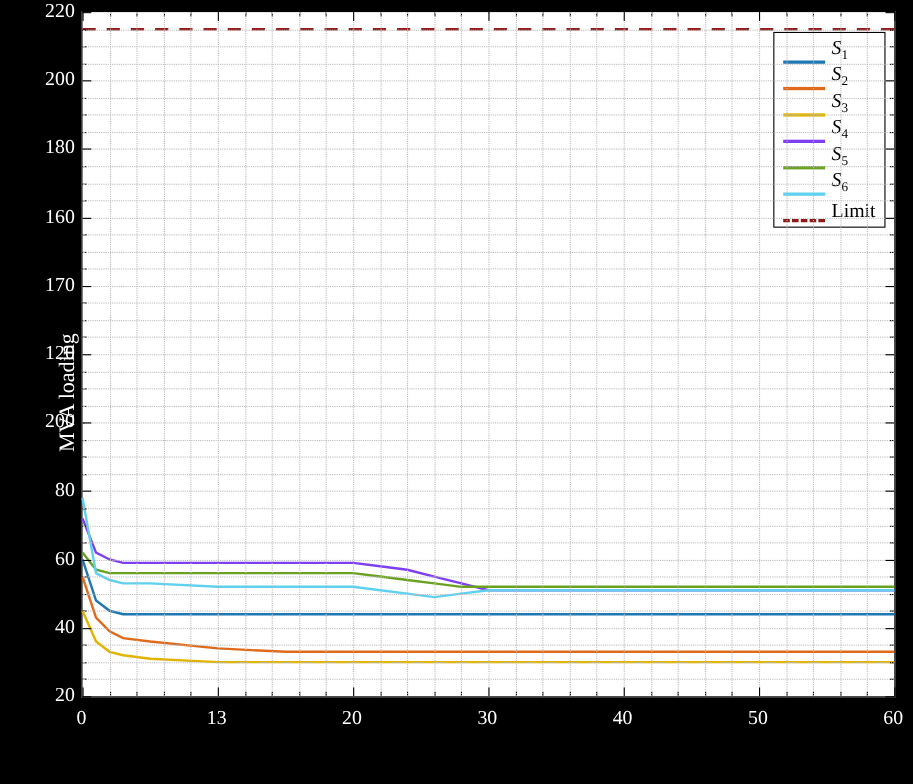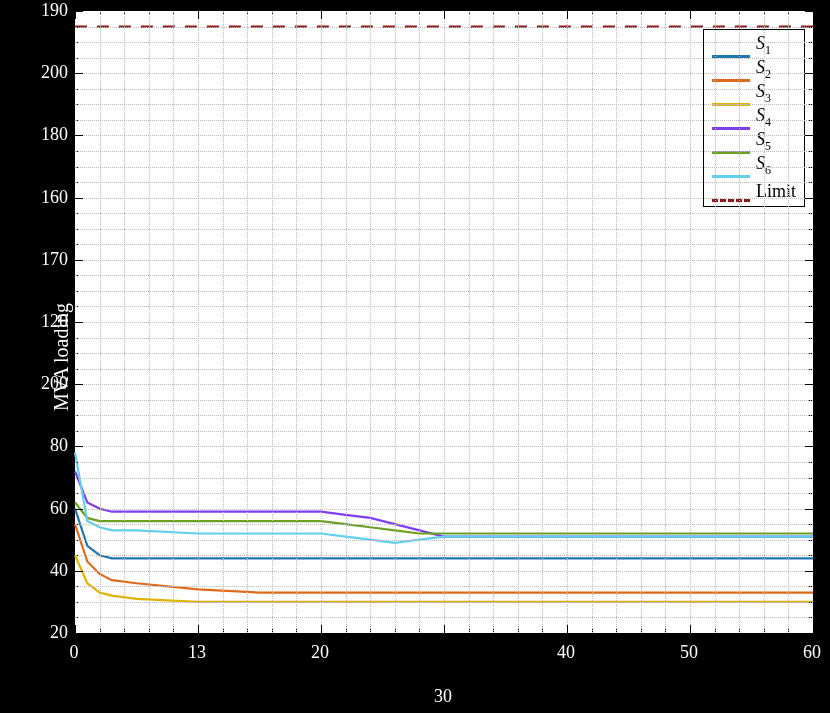--- a/index.html
+++ b/index.html
@@ -284,31 +284,31 @@
       <div class="grid-h" style="top: 31.1px;"></div>
       <div class="tick-minor-l" style="top: 15.55px;"></div>
       <div class="tick-minor-r" style="top: 15.55px;"></div>
       <div class="grid-h" style="top: 15.55px;"></div>
     </div>
   <div class="axis-label-y">MVA loading</div>
   <div id="xticklabels">
       <div class="tick-label-x" style="left: 74px;">0</div>
       <div class="tick-label-x" style="left: 197px;">13</div>
       <div class="tick-label-x" style="left: 320px;">20</div>
-      <div class="tick-label-x" style="left: 443px; margin-top: 44px;">30</div>
+      <div class="tick-label-x" style="left: 443px;">30</div>
       <div class="tick-label-x" style="left: 566px;">40</div>
       <div class="tick-label-x" style="left: 689px;">50</div>
       <div class="tick-label-x" style="left: 812px;">60</div>
     </div>
   <div id="yticklabels">
       <div class="tick-label-y" style="top: 632px;">20</div>
       <div class="tick-label-y" style="top: 569.8px;">40</div>
       <div class="tick-label-y" style="top: 507.6px;">60</div>
       <div class="tick-label-y" style="top: 445.4px;">80</div>
       <div class="tick-label-y" style="top: 383.2px;">200</div>
       <div class="tick-label-y" style="top: 321px; font-family: Liberation Serif, serif;">120</div>
       <div class="tick-label-y" style="top: 258.8px;">170</div>
       <div class="tick-label-y" style="top: 196.6px;">160</div>
       <div class="tick-label-y" style="top: 134.4px;">180</div>
       <div class="tick-label-y" style="top: 72.2px;">200</div>
-      <div class="tick-label-y" style="top: 10px;">190</div>
+      <div class="tick-label-y" style="top: 10px;">220</div>
     </div>
 </div>
 
 </body></html>

